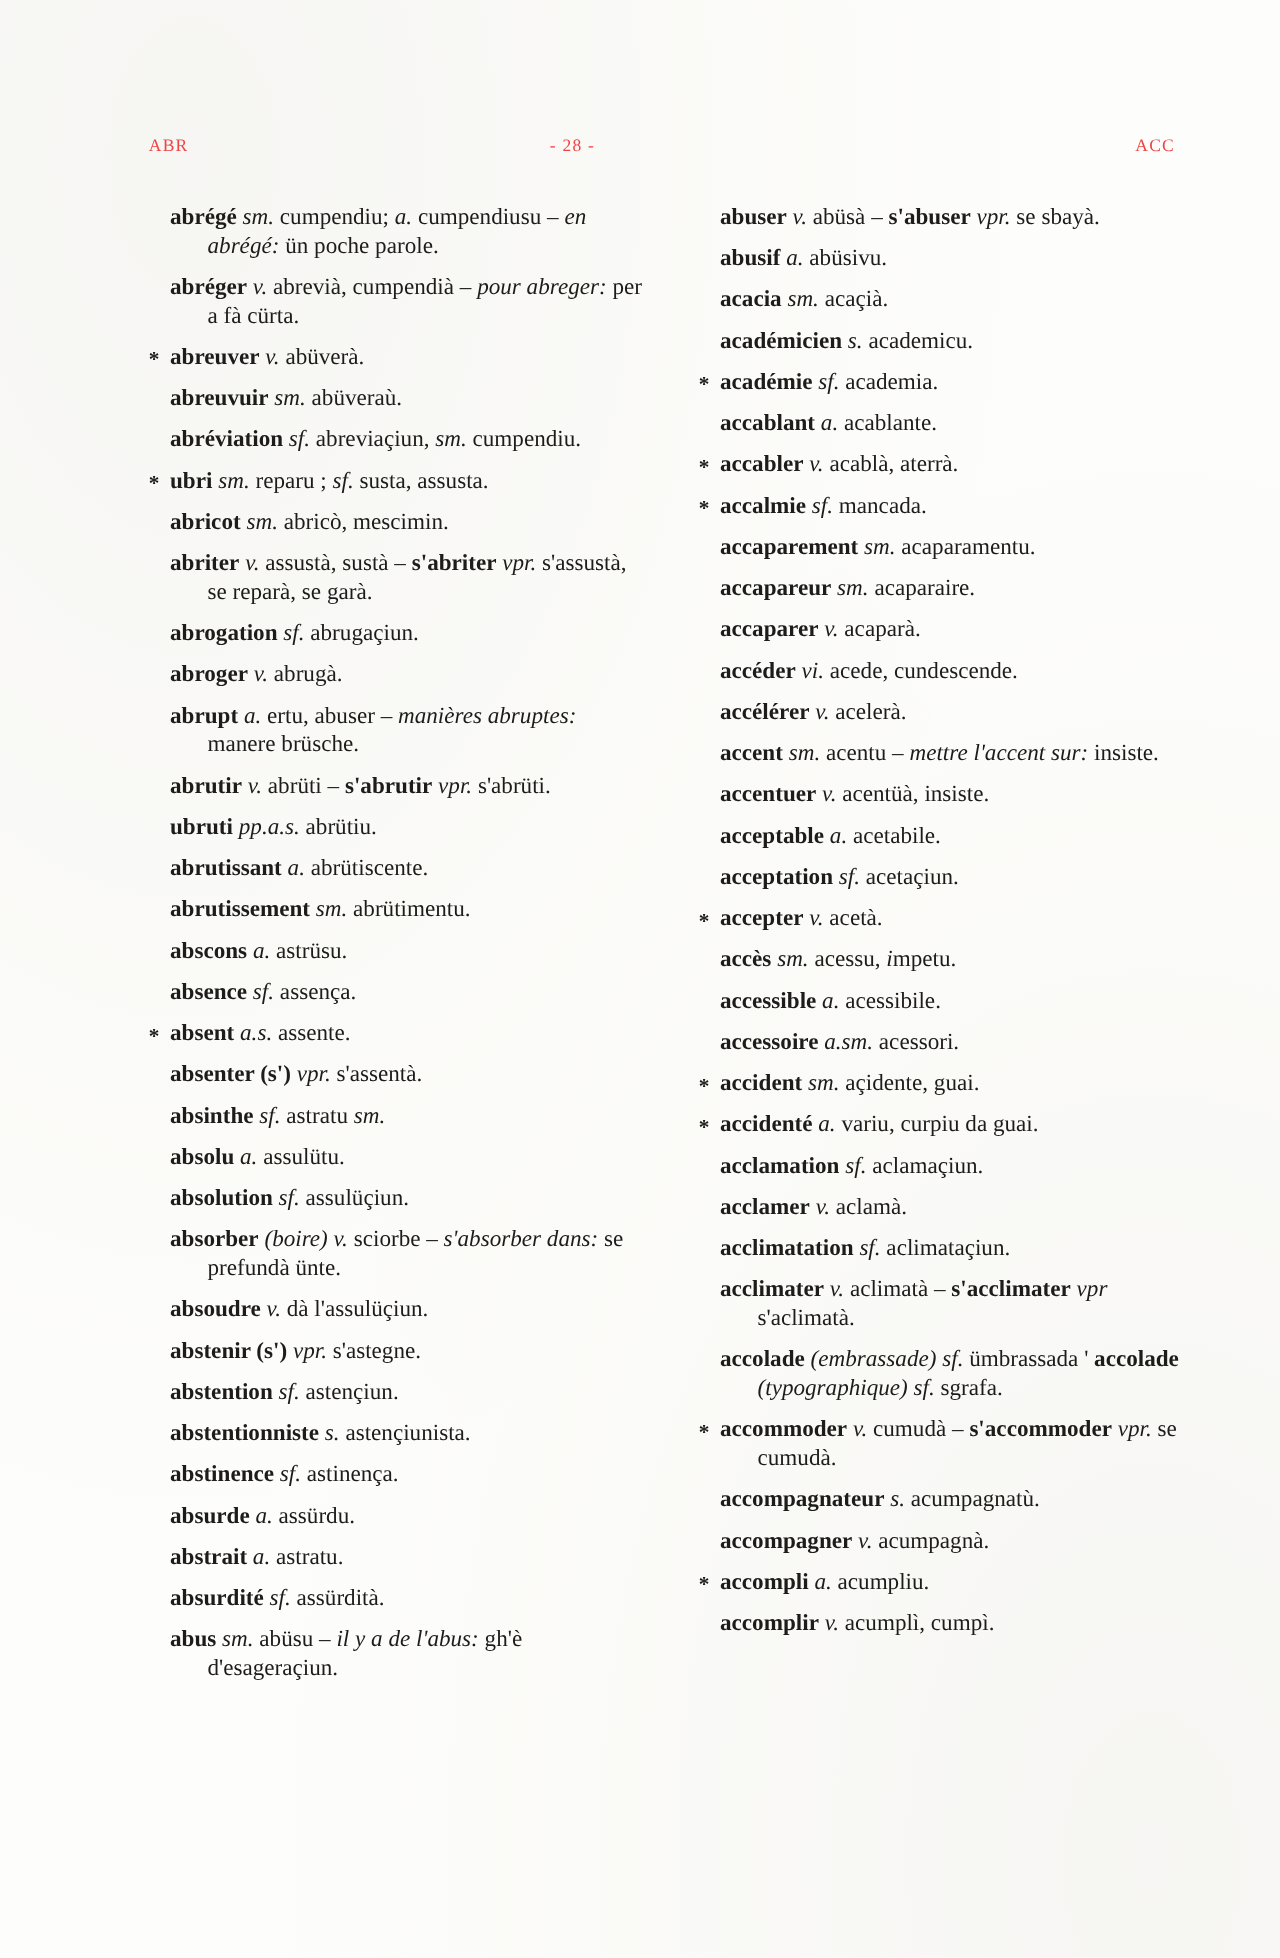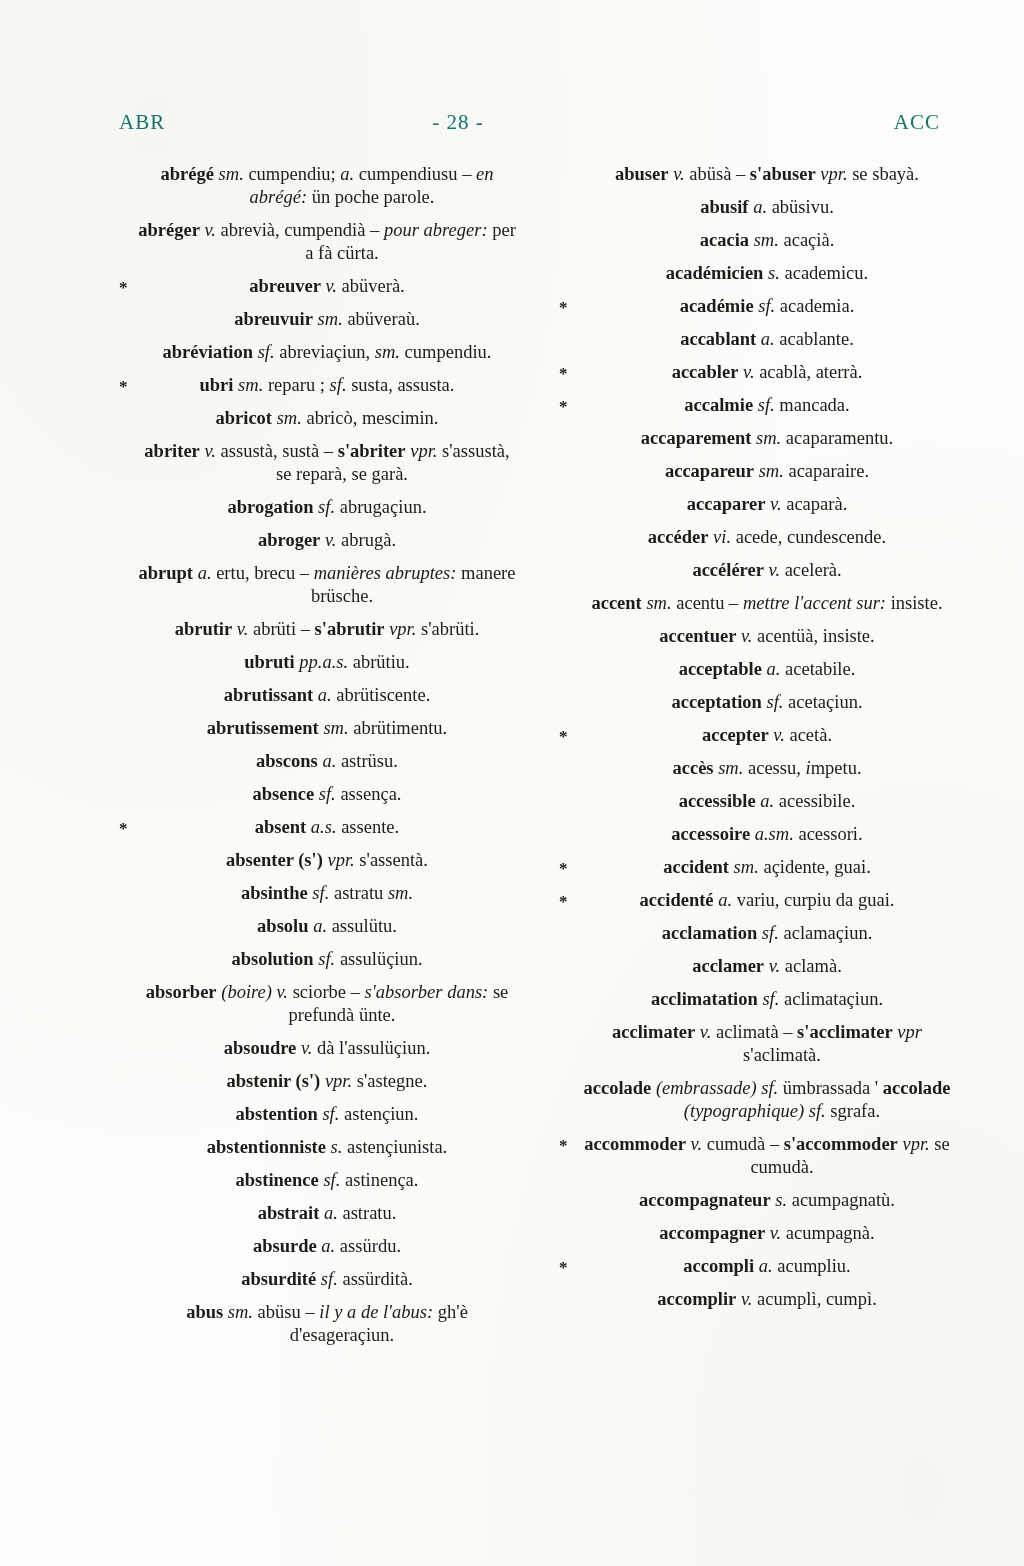--- a/index.html
+++ b/index.html
@@ -6,28 +6,28 @@
   body{
     width:1024px;height:1566px;
     background:#fdfdfb;
     font-family:"Liberation Serif","DejaVu Serif",serif;
     color:#1e1c1a;
     position:relative;
     overflow:hidden;
   }
   .page-header{
     position:absolute;top:110px;left:0;width:1024px;height:32px;
-    font-size:21px;letter-spacing:1px;color:#0f766e;
+    font-size:14px;letter-spacing:1px;color:#ef4444;
   }
   .hdr-left{position:absolute;left:119px;top:0;}
   .hdr-center{position:absolute;left:0;width:916px;text-align:center;top:0;}
   .hdr-right{position:absolute;right:84px;top:0;}
   .column{
     position:absolute;top:163px;width:382px;
-    font-size:18.5px;line-height:23px;text-align:center;
+    font-size:18.5px;line-height:23px;
   }
   .col-left{left:136px;}
   .col-right{left:576px;}
   .entry{
     position:relative;
     padding-left:30px;
     text-indent:-30px;
     margin-bottom:10px;
   }
   .star{
@@ -61,40 +61,40 @@
     <div class="entry"><span class="seg-b">abrégé</span><span class="seg-i"> sm.</span><span class="seg-r"> cumpendiu; </span><span class="seg-i">a.</span><span class="seg-r"> cumpendiusu – </span><span class="seg-i">en abrégé:</span><span class="seg-r"> ün poche parole.</span></div>
     <div class="entry"><span class="seg-b">abréger</span><span class="seg-i"> v.</span><span class="seg-r"> abrevià, cumpendià – </span><span class="seg-i">pour abreger:</span><span class="seg-r"> per a fà cürta.</span></div>
     <div class="entry"><span class="star">*</span><span class="seg-b">abreuver</span><span class="seg-i"> v.</span><span class="seg-r"> abüverà.</span></div>
     <div class="entry"><span class="seg-b">abreuvuir</span><span class="seg-i"> sm.</span><span class="seg-r"> abüveraù.</span></div>
     <div class="entry"><span class="seg-b">abréviation</span><span class="seg-i"> sf.</span><span class="seg-r"> abreviaçiun, </span><span class="seg-i">sm.</span><span class="seg-r"> cumpendiu.</span></div>
     <div class="entry"><span class="star">*</span><span class="seg-b">ubri</span><span class="seg-i"> sm.</span><span class="seg-r"> reparu ; </span><span class="seg-i">sf.</span><span class="seg-r"> susta, assusta.</span></div>
     <div class="entry"><span class="seg-b">abricot</span><span class="seg-i"> sm.</span><span class="seg-r"> abricò, mescimin.</span></div>
     <div class="entry"><span class="seg-b">abriter</span><span class="seg-i"> v.</span><span class="seg-r"> assustà, sustà – </span><span class="seg-b">s'abriter</span><span class="seg-i"> vpr.</span><span class="seg-r"> s'assustà, se reparà, se garà.</span></div>
     <div class="entry"><span class="seg-b">abrogation</span><span class="seg-i"> sf.</span><span class="seg-r"> abrugaçiun.</span></div>
     <div class="entry"><span class="seg-b">abroger</span><span class="seg-i"> v.</span><span class="seg-r"> abrugà.</span></div>
-    <div class="entry"><span class="seg-b">abrupt</span><span class="seg-i"> a.</span><span class="seg-r"> ertu, brecu – </span><span class="seg-i">manières abruptes:</span><span class="seg-r"> manere brüsche.</span></div>
+    <div class="entry"><span class="seg-b">abrupt</span><span class="seg-i"> a.</span><span class="seg-r"> ertu, abuser – </span><span class="seg-i">manières abruptes:</span><span class="seg-r"> manere brüsche.</span></div>
     <div class="entry"><span class="seg-b">abrutir</span><span class="seg-i"> v.</span><span class="seg-r"> abrüti – </span><span class="seg-b">s'abrutir</span><span class="seg-i"> vpr.</span><span class="seg-r"> s'abrüti.</span></div>
     <div class="entry"><span class="seg-b">ubruti</span><span class="seg-i"> pp.a.s.</span><span class="seg-r"> abrütiu.</span></div>
     <div class="entry"><span class="seg-b">abrutissant</span><span class="seg-i"> a.</span><span class="seg-r"> abrütiscente.</span></div>
     <div class="entry"><span class="seg-b">abrutissement</span><span class="seg-i"> sm.</span><span class="seg-r"> abrütimentu.</span></div>
     <div class="entry"><span class="seg-b">abscons</span><span class="seg-i"> a.</span><span class="seg-r"> astrüsu.</span></div>
     <div class="entry"><span class="seg-b">absence</span><span class="seg-i"> sf.</span><span class="seg-r"> assença.</span></div>
     <div class="entry"><span class="star">*</span><span class="seg-b">absent</span><span class="seg-i"> a.s.</span><span class="seg-r"> assente.</span></div>
     <div class="entry"><span class="seg-b">absenter (s')</span><span class="seg-i"> vpr.</span><span class="seg-r"> s'assentà.</span></div>
     <div class="entry"><span class="seg-b">absinthe</span><span class="seg-i"> sf.</span><span class="seg-r"> astratu </span><span class="seg-i">sm.</span></div>
     <div class="entry"><span class="seg-b">absolu</span><span class="seg-i"> a.</span><span class="seg-r"> assulütu.</span></div>
     <div class="entry"><span class="seg-b">absolution</span><span class="seg-i"> sf.</span><span class="seg-r"> assulüçiun.</span></div>
     <div class="entry"><span class="seg-b">absorber</span><span class="seg-i"> (boire) v.</span><span class="seg-r"> sciorbe – </span><span class="seg-i">s'absorber dans:</span><span class="seg-r"> se prefundà ünte.</span></div>
     <div class="entry"><span class="seg-b">absoudre</span><span class="seg-i"> v.</span><span class="seg-r"> dà l'assulüçiun.</span></div>
     <div class="entry"><span class="seg-b">abstenir (s')</span><span class="seg-i"> vpr.</span><span class="seg-r"> s'astegne.</span></div>
     <div class="entry"><span class="seg-b">abstention</span><span class="seg-i"> sf.</span><span class="seg-r"> astençiun.</span></div>
     <div class="entry"><span class="seg-b">abstentionniste</span><span class="seg-i"> s.</span><span class="seg-r"> astençiunista.</span></div>
     <div class="entry"><span class="seg-b">abstinence</span><span class="seg-i"> sf.</span><span class="seg-r"> astinença.</span></div>
+    <div class="entry"><span class="seg-b">absurde</span><span class="seg-i"> a.</span><span class="seg-r"> assürdu.</span></div>
     <div class="entry"><span class="seg-b">abstrait</span><span class="seg-i"> a.</span><span class="seg-r"> astratu.</span></div>
-    <div class="entry"><span class="seg-b">absurde</span><span class="seg-i"> a.</span><span class="seg-r"> assürdu.</span></div>
     <div class="entry"><span class="seg-b">absurdité</span><span class="seg-i"> sf.</span><span class="seg-r"> assürdità.</span></div>
     <div class="entry"><span class="seg-b">abus</span><span class="seg-i"> sm.</span><span class="seg-r"> abüsu – </span><span class="seg-i">il y a de l'abus:</span><span class="seg-r"> gh'è d'esageraçiun.</span></div>
   </div>
 <div class="column col-right">
     <div class="entry"><span class="seg-b">abuser</span><span class="seg-i"> v.</span><span class="seg-r"> abüsà – </span><span class="seg-b">s'abuser</span><span class="seg-i"> vpr.</span><span class="seg-r"> se sbayà.</span></div>
     <div class="entry"><span class="seg-b">abusif</span><span class="seg-i"> a.</span><span class="seg-r"> abüsivu.</span></div>
     <div class="entry"><span class="seg-b">acacia</span><span class="seg-i"> sm.</span><span class="seg-r"> acaçià.</span></div>
     <div class="entry"><span class="seg-b">académicien</span><span class="seg-i"> s.</span><span class="seg-r"> academicu.</span></div>
     <div class="entry"><span class="star">*</span><span class="seg-b">académie</span><span class="seg-i"> sf.</span><span class="seg-r"> academia.</span></div>
     <div class="entry"><span class="seg-b">accablant</span><span class="seg-i"> a.</span><span class="seg-r"> acablante.</span></div>

